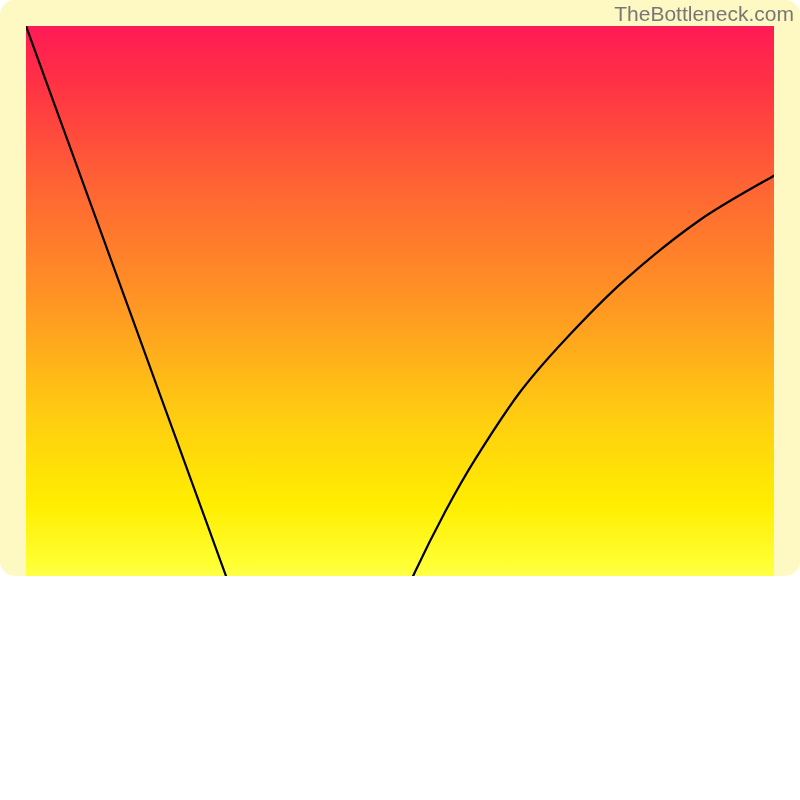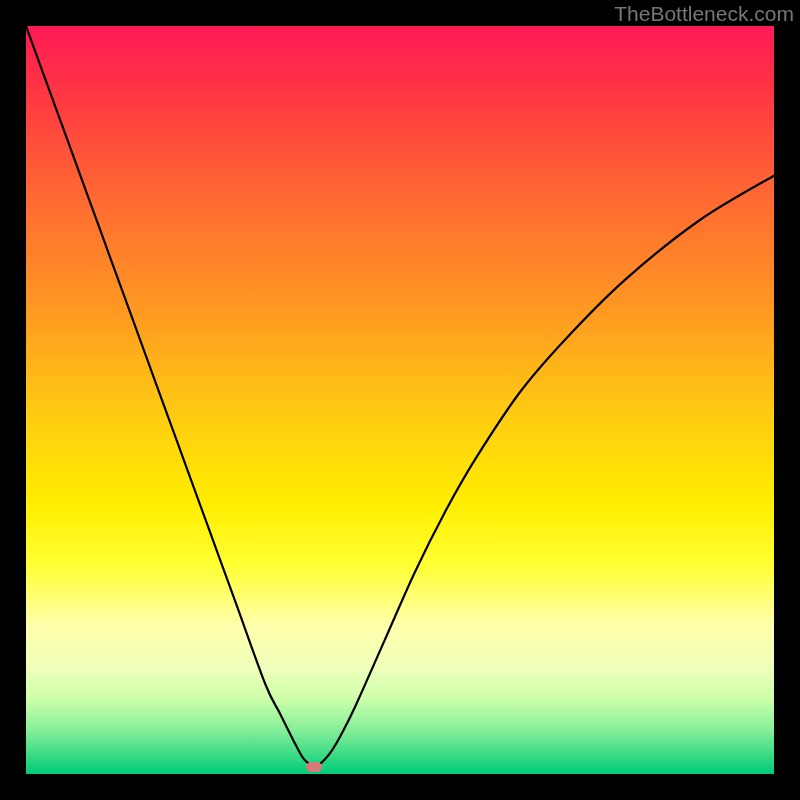--- a/index.html
+++ b/index.html
@@ -3,22 +3,23 @@
 <meta charset="utf-8">
 <style>
   body {
     margin: 0;
     padding: 0;
     background: #fff;
   }
   #container {
     position: relative;
     width: 800px;
-    height: 800px;
-    background: #000000;
+    height: 576px;
+    background: #fef9c3;
+    border-radius: 15px;
   }
   #plot-area {
     position: absolute;
     left: 26px;
     top: 26px;
     width: 748px;
     height: 748px;
     background: linear-gradient(to bottom,
       #ff1a55 0%,
       #ff3344 8%,

